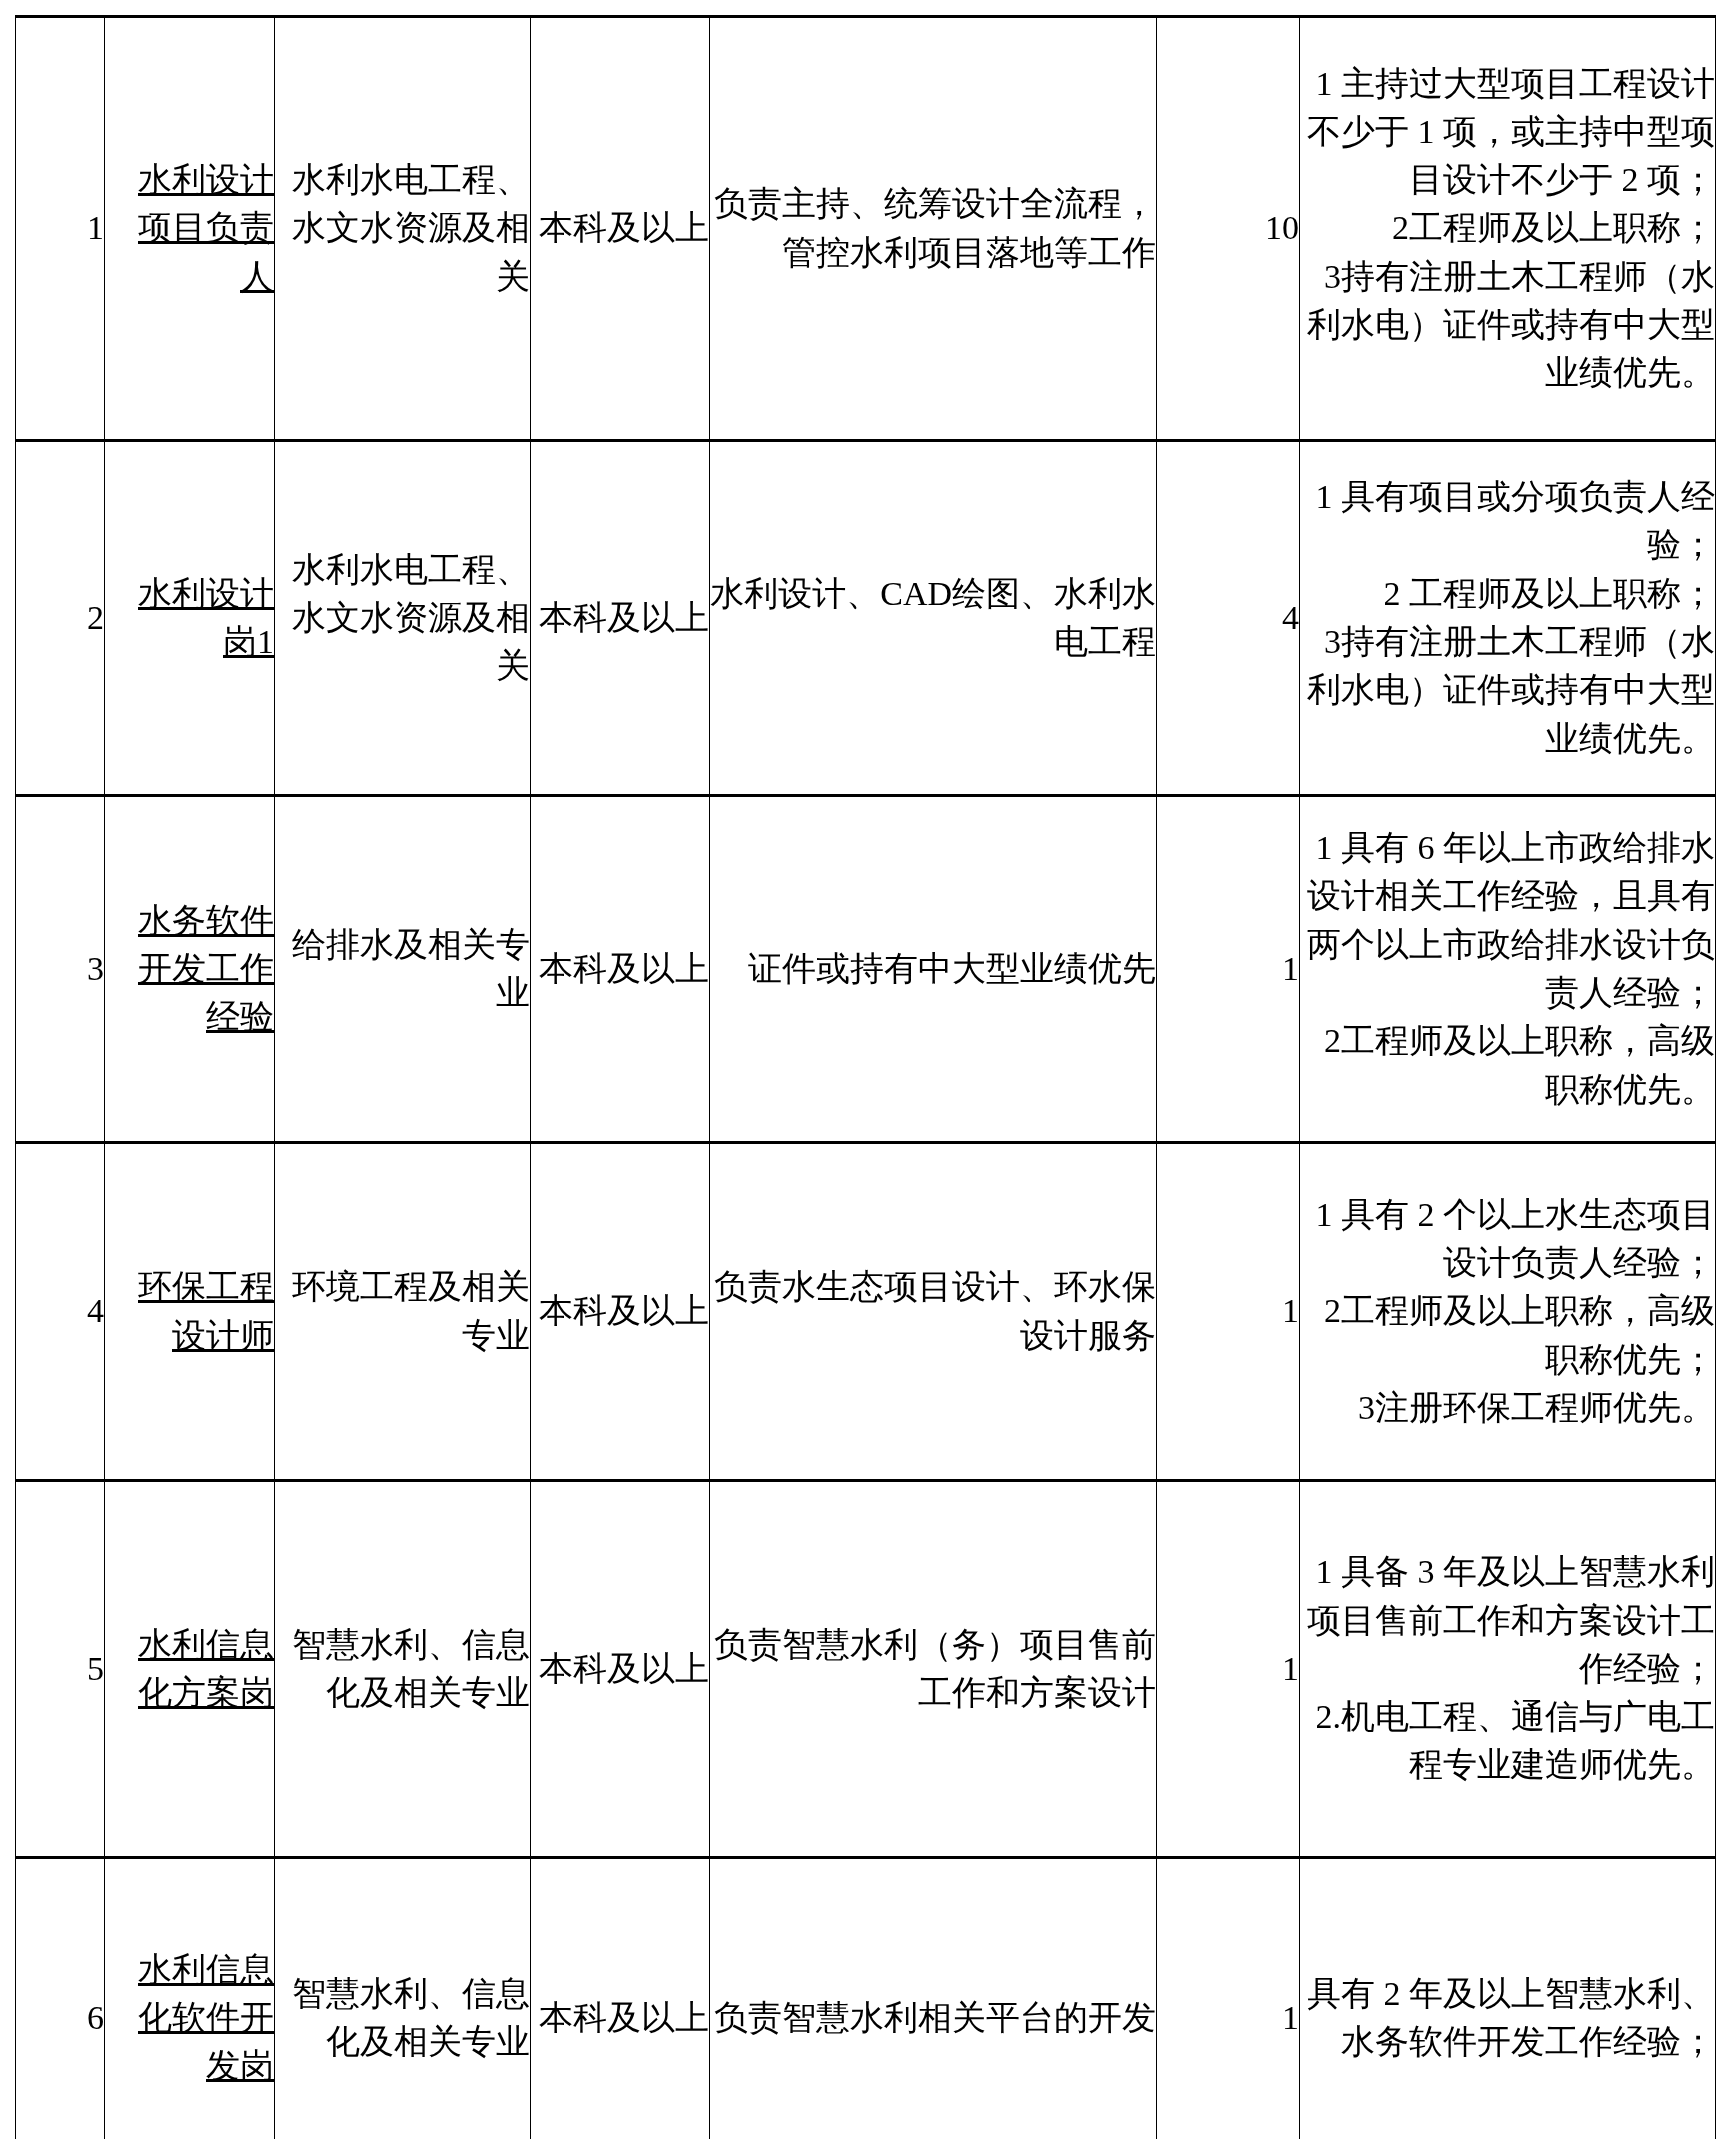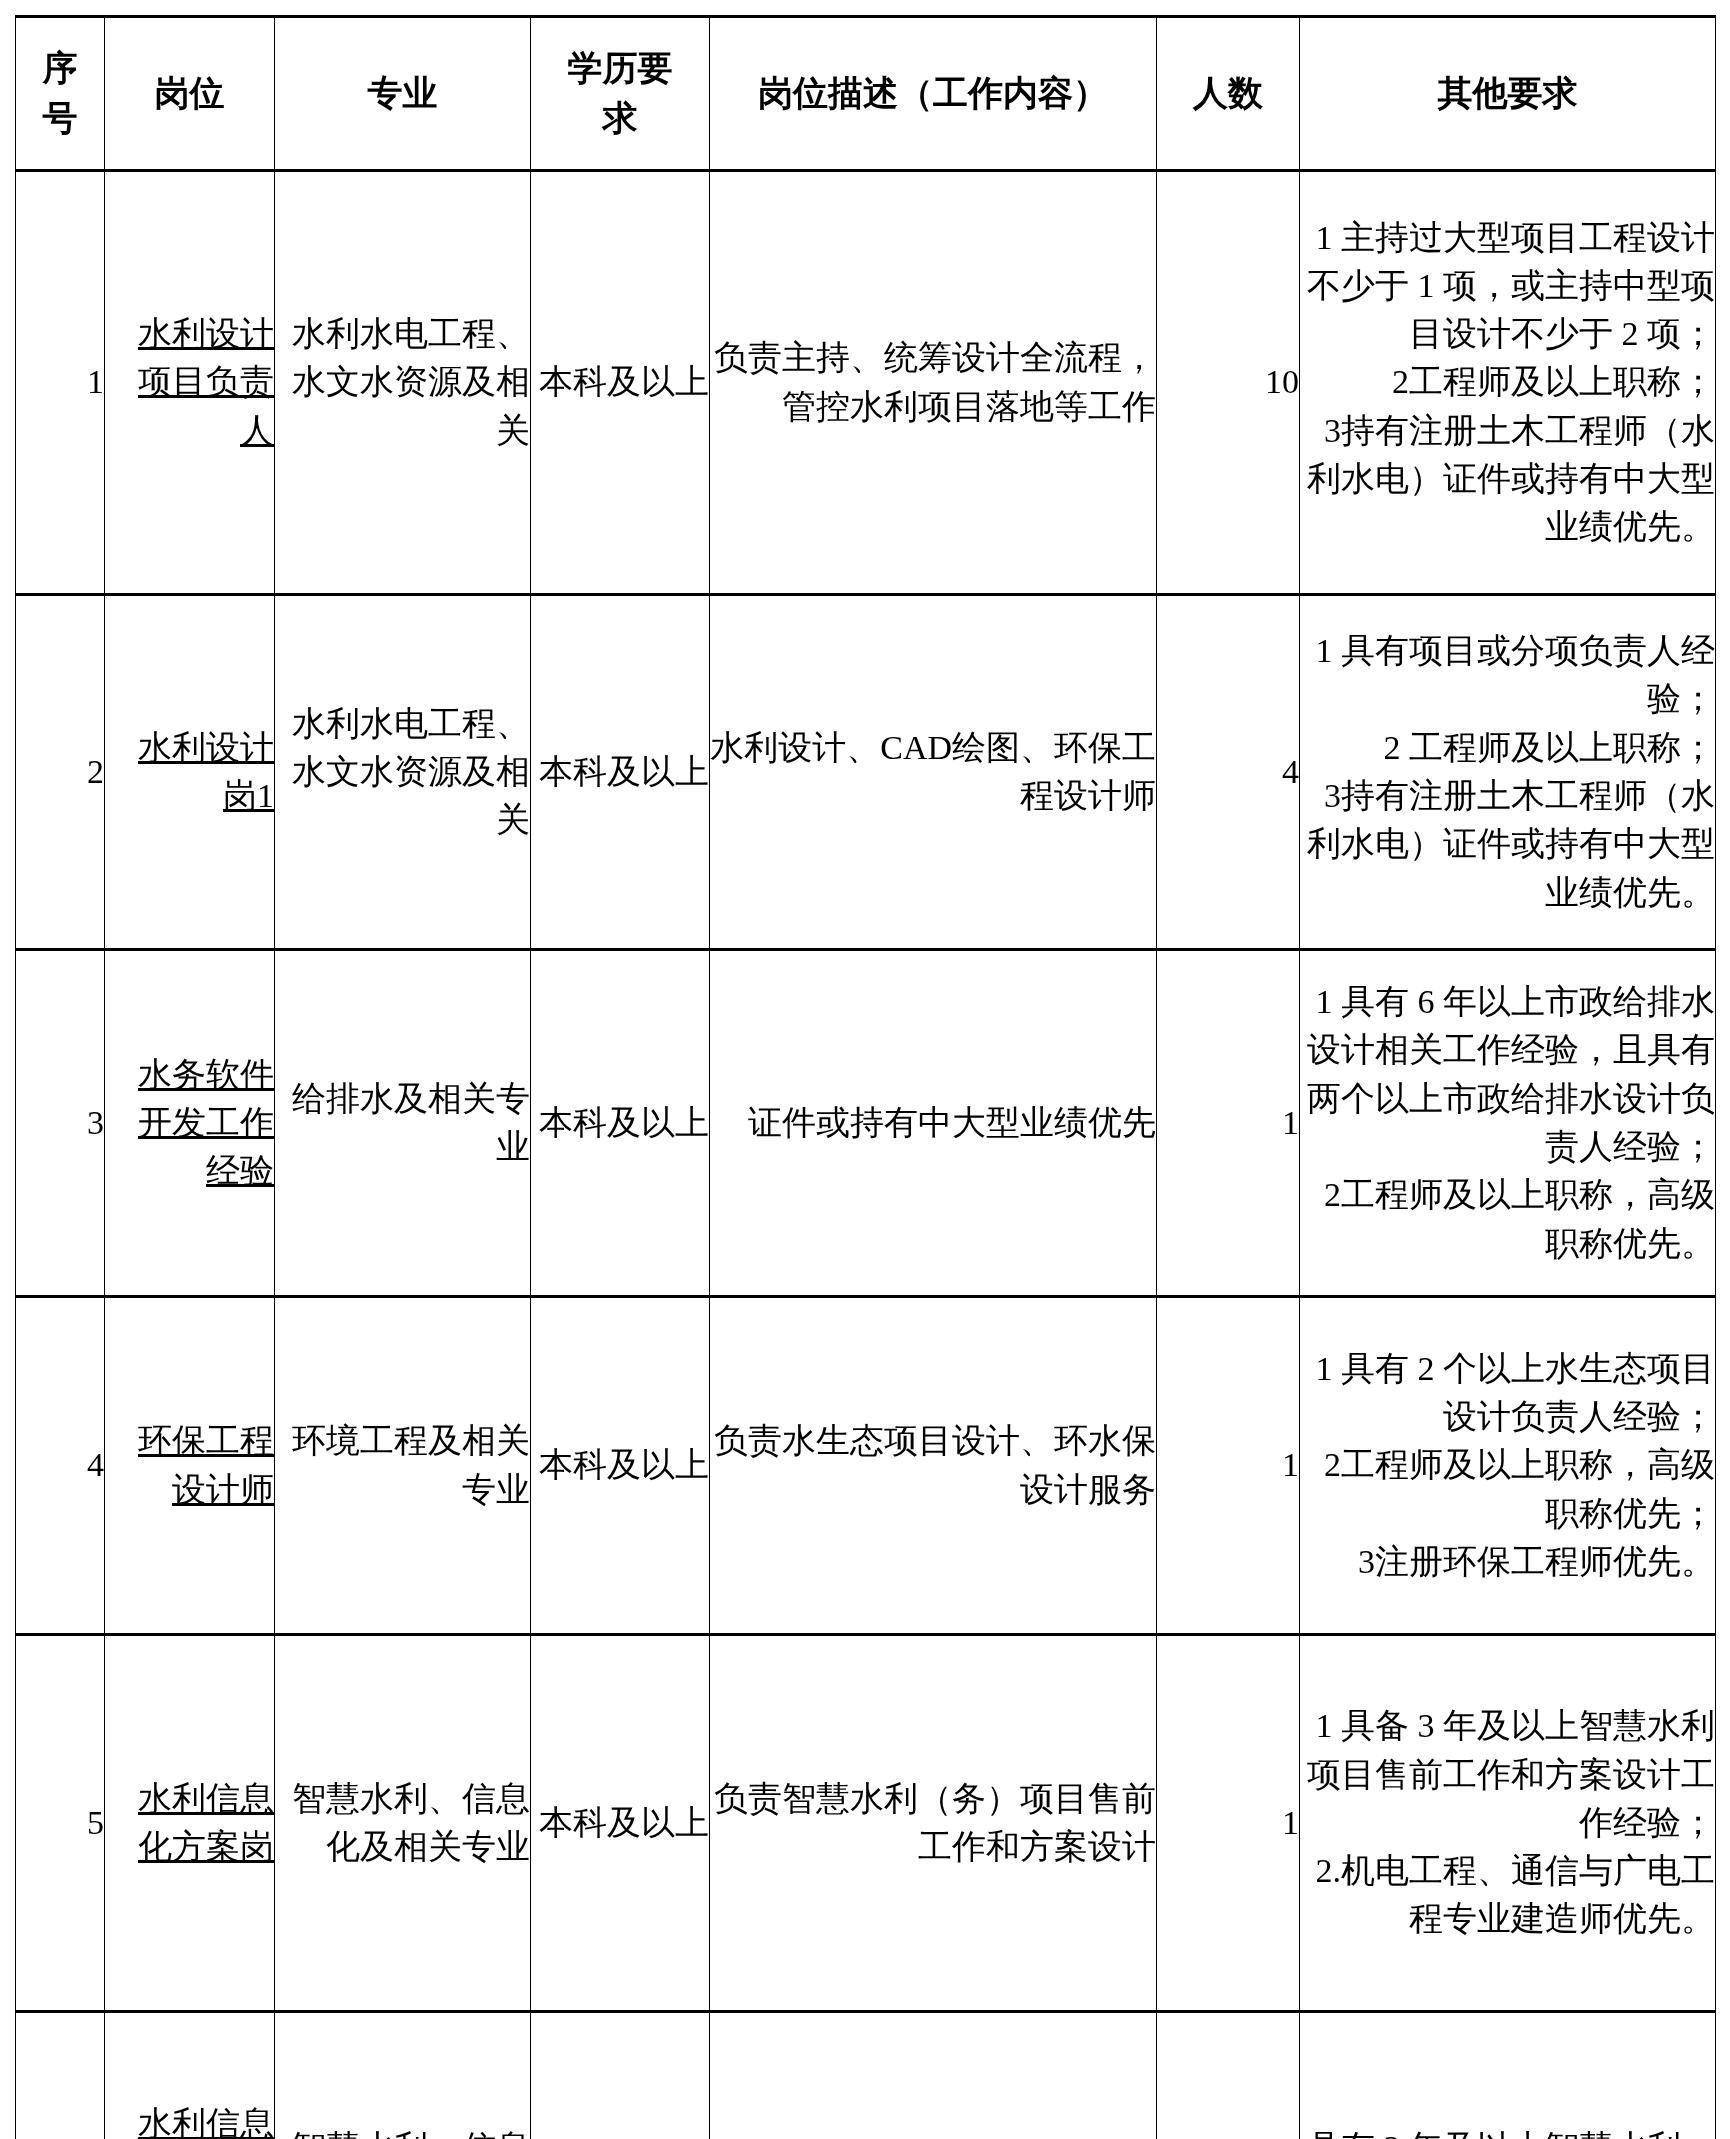--- a/index.html
+++ b/index.html
@@ -61,48 +61,39 @@
   <colgroup>
     <col style="width:89px">
     <col style="width:170px">
     <col style="width:256px">
     <col style="width:179px">
     <col style="width:447px">
     <col style="width:143px">
     <col style="width:416px">
   </colgroup>
   <tbody>
-    <tr class="h-header">
-      <td class="hc-no">序号</td>
-      <td class="hc-pos">岗位</td>
-      <td class="hc-major">专业</td>
-      <td class="hc-edu">学历要求</td>
-      <td class="hc-desc">岗位描述（工作内容）</td>
-      <td class="hc-count">人数</td>
-      <td class="hc-req">其他要求</td>
-    </tr>
 
     <tr class="h-r1">
       <td class="c-no">1</td>
       <td class="c-pos">水利设计项目负责人</td>
       <td class="c-major">水利水电工程、水文水资源及相关</td>
       <td class="c-edu">本科及以上</td>
       <td class="c-desc">负责主持、统筹设计全流程，管控水利项目落地等工作</td>
       <td class="c-count">10</td>
       <td class="c-req">1 主持过大型项目工程设计不少于 1 项，或主持中型项目设计不少于 2 项；
 2工程师及以上职称；
 3持有注册土木工程师（水利水电）证件或持有中大型业绩优先。</td>
     </tr>
 
     <tr class="h-r2">
       <td class="c-no">2</td>
       <td class="c-pos">水利设计岗1</td>
       <td class="c-major">水利水电工程、水文水资源及相关</td>
       <td class="c-edu">本科及以上</td>
-      <td class="c-desc">水利设计、CAD绘图、环保工程设计师</td>
+      <td class="c-desc">水利设计、CAD绘图、水利水电工程</td>
       <td class="c-count">4</td>
       <td class="c-req">1 具有项目或分项负责人经验；
 2 工程师及以上职称；
 3持有注册土木工程师（水利水电）证件或持有中大型业绩优先。</td>
     </tr>
 
     <tr class="h-r3">
       <td class="c-no">3</td>
       <td class="c-pos">水务软件开发工作经验</td>
       <td class="c-major">给排水及相关专业</td>

